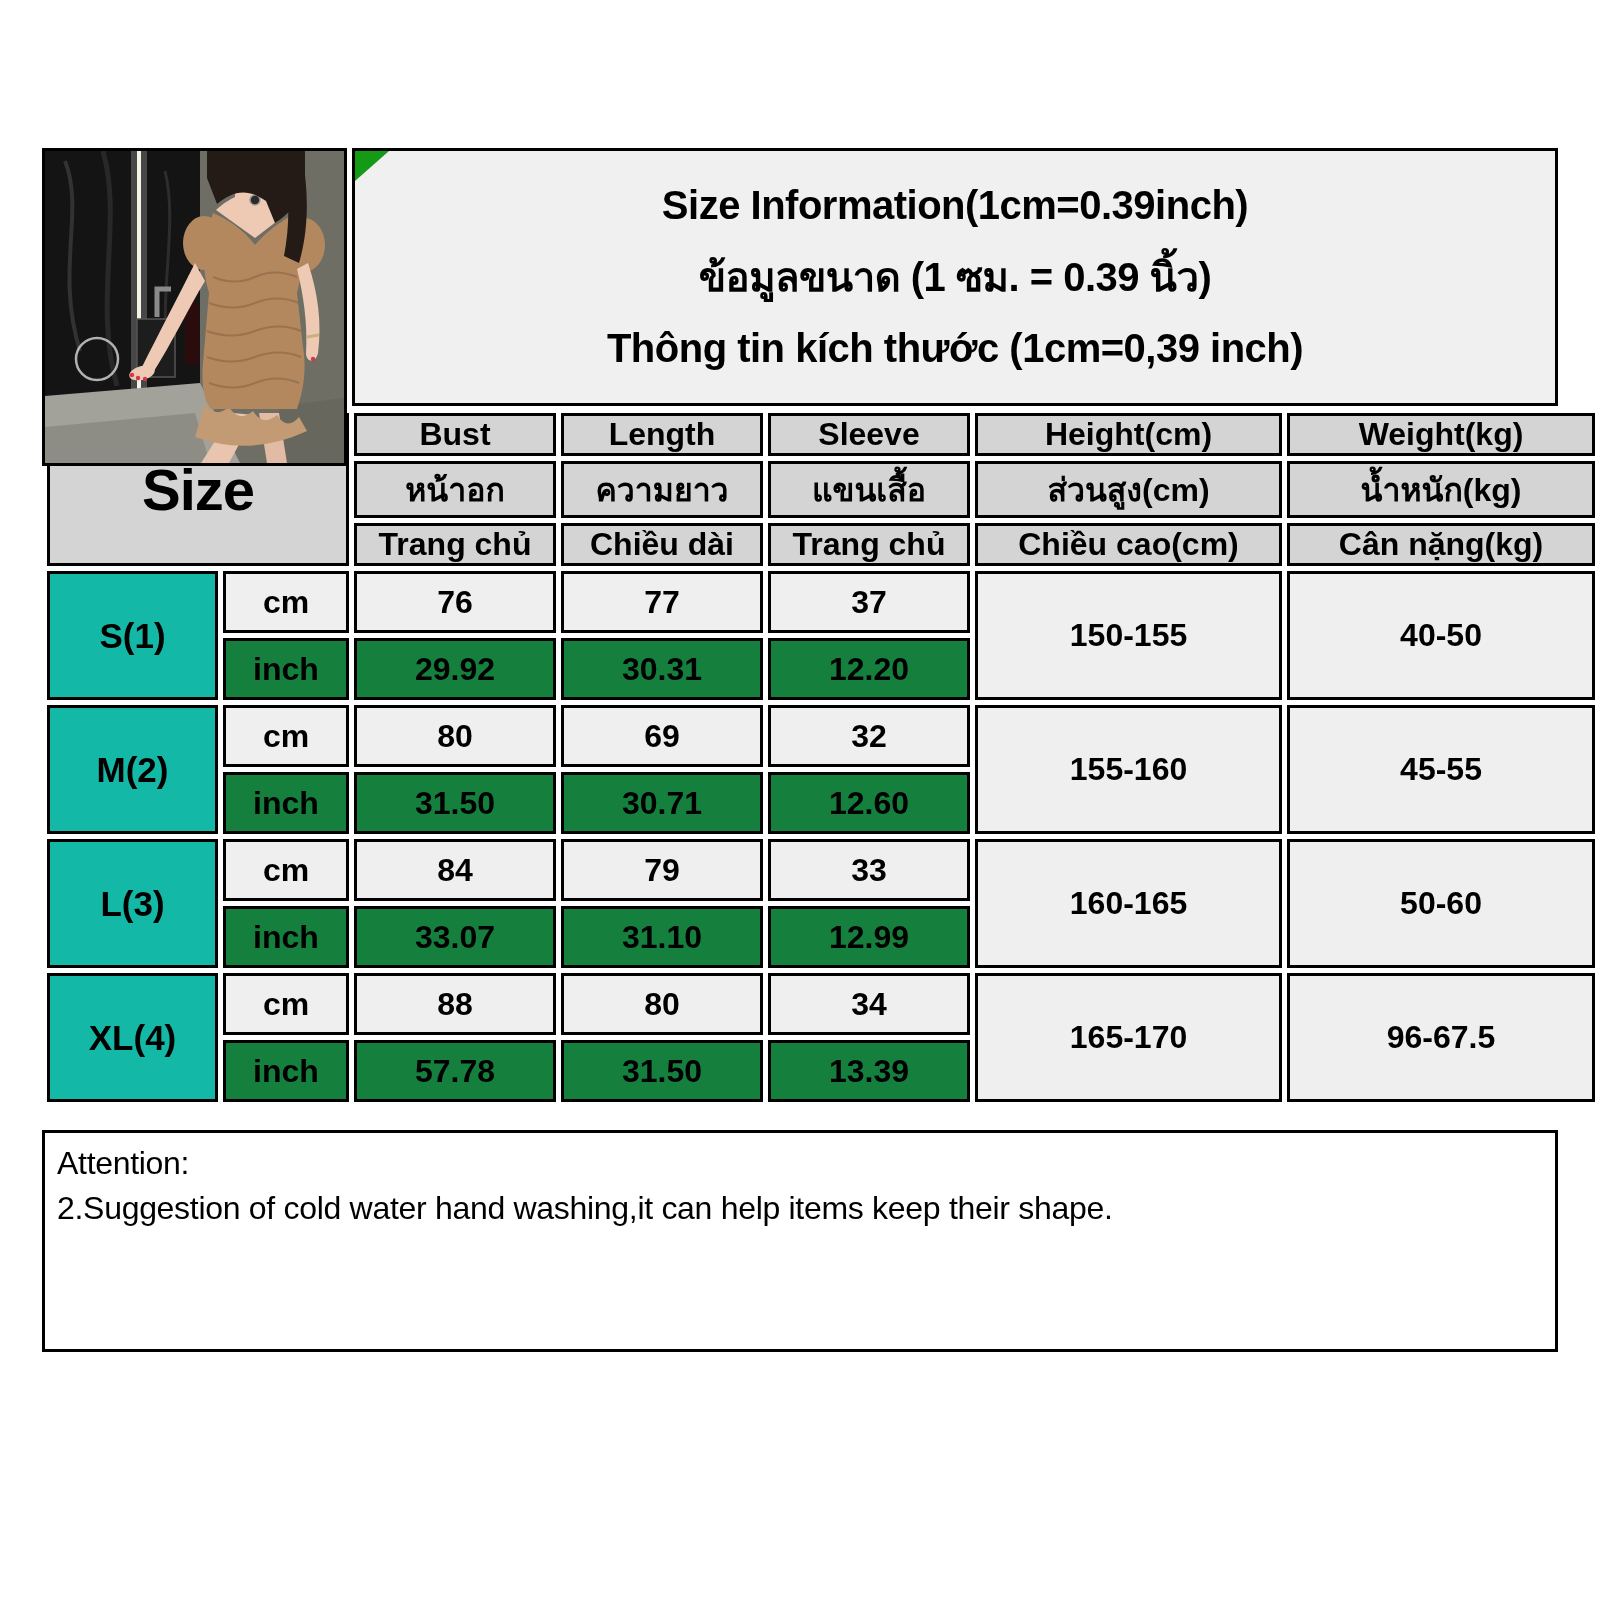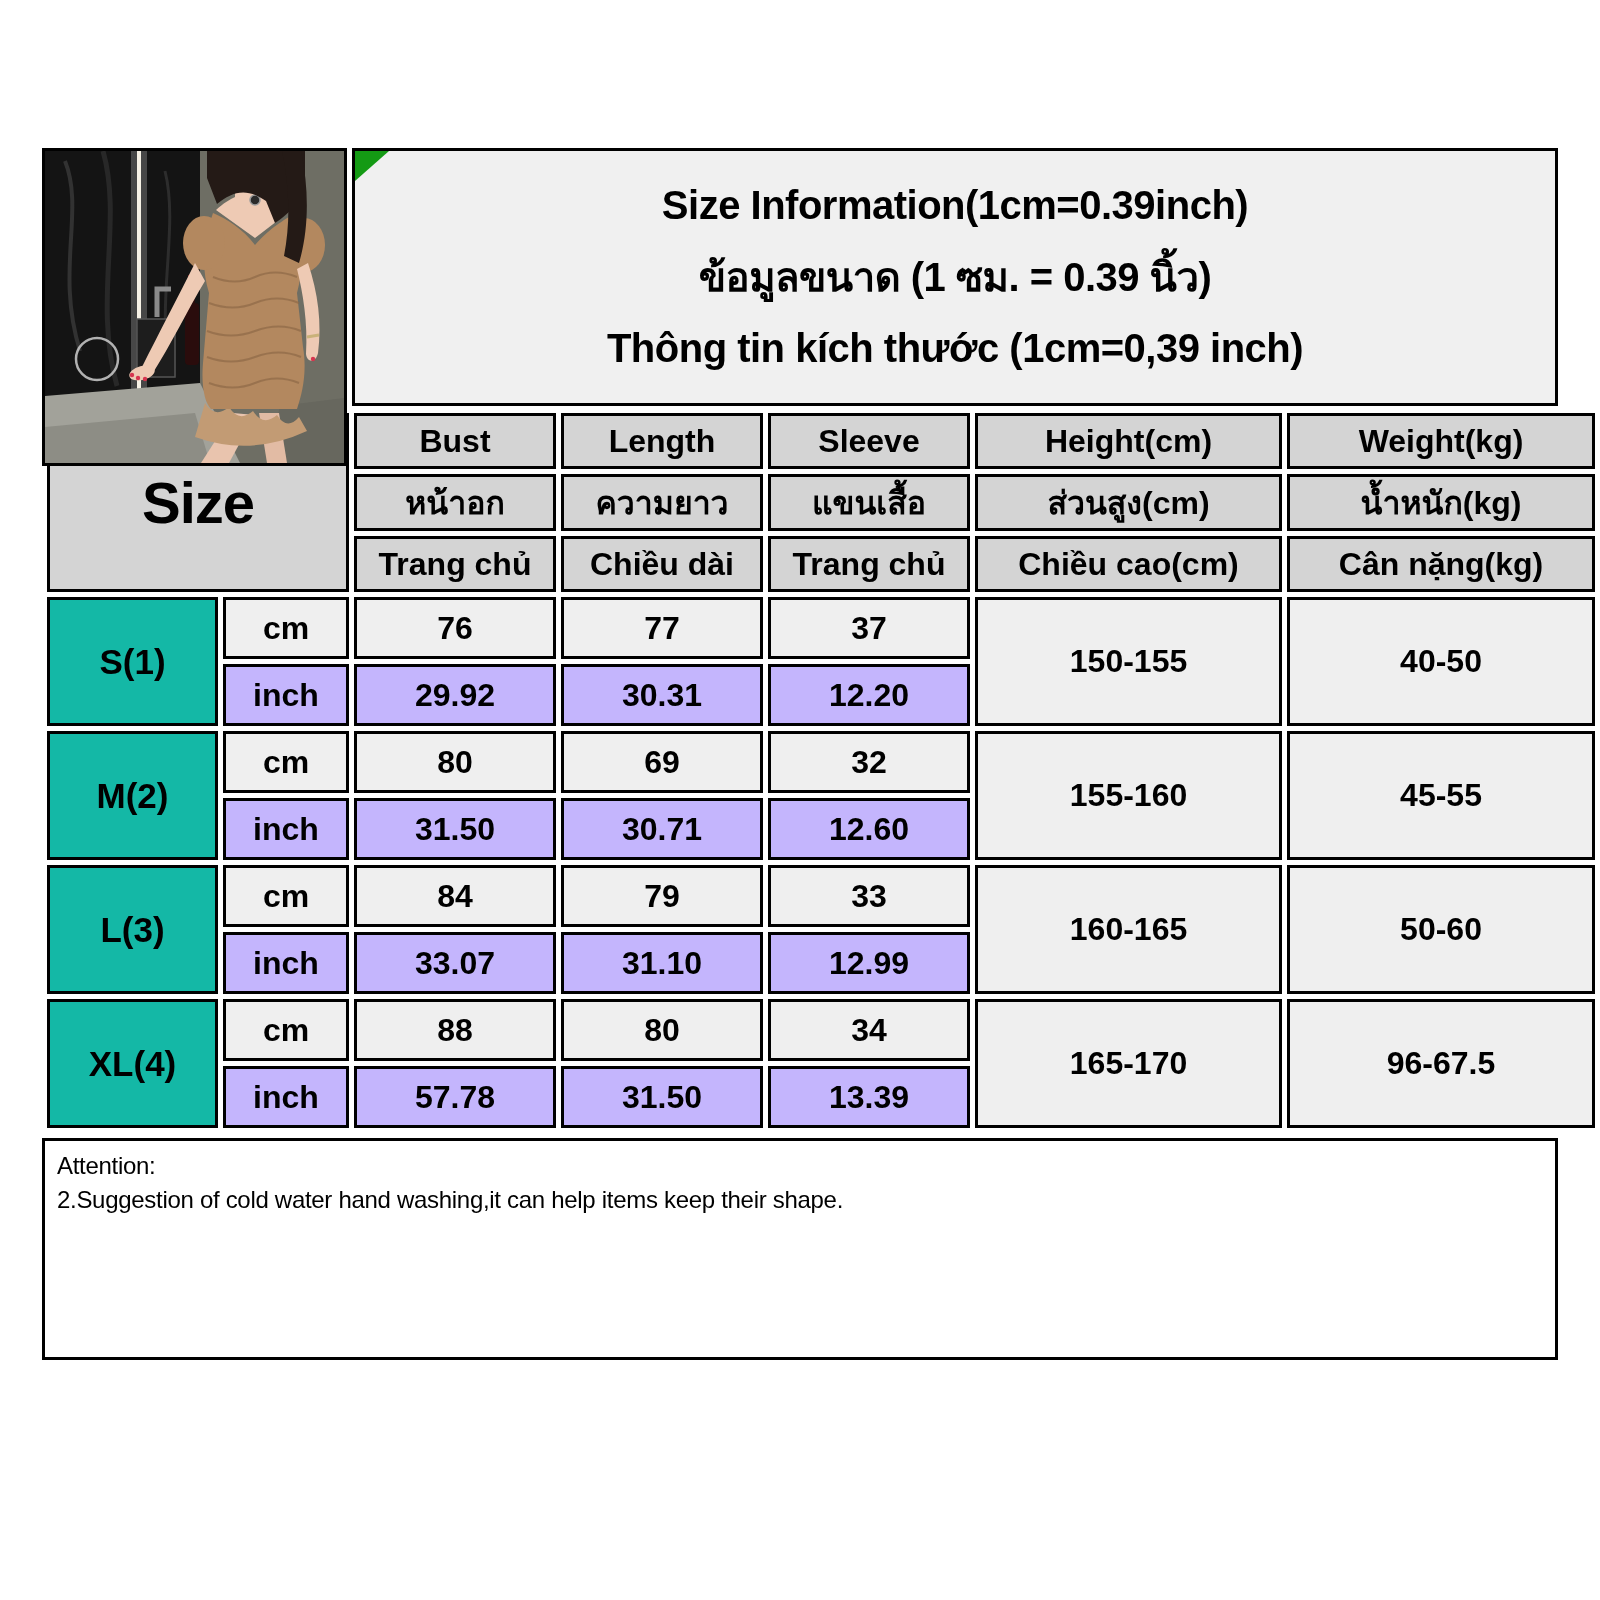--- a/index.html
+++ b/index.html
@@ -24,35 +24,35 @@
   .corner{
     position:absolute;top:0;left:0;width:0;height:0;
     border-top:30px solid #149a14;border-right:34px solid transparent;
   }
   
   table.size-table{
     width:1516px;table-layout:fixed;
     border-collapse:separate;border-spacing:5px;margin:0;
   }
   .size-table td{
-    box-sizing:border-box;border:3px solid #000;background:#c4b5fd;
+    box-sizing:border-box;border:3px solid #000;background:#15803d;
     text-align:center;vertical-align:middle;font-weight:bold;
     font-size:32px;padding:0;overflow:hidden;
   }
   .size-table td.hd{background:#d4d4d4;}
   .size-table td.lt{background:#efefef;}
-  .size-table tr.hrow td{height:56px;}
+  .size-table tr.hrow td{height:43px;}
   .size-table tr.drow td{height:62px;}
   td.size-big{font-size:58px;letter-spacing:-1px;}
   td.size-lab{font-size:35px;background:#14b8a6;}
   
   .attention{
     box-sizing:border-box;border:3px solid #000;background:#fff;
-    margin-top:5px;min-height:222px;padding:8px 14px 18px 12px;
-    font-size:24px;line-height:1.42;letter-spacing:-0.3px;
+    margin-top:23px;min-height:222px;padding:8px 14px 18px 12px;
+    font-size:32px;line-height:1.42;letter-spacing:-0.3px;
   }
   .attention .note{text-align:justify;}
 </style>
 </head>
 <body>
 
 <div class="page">
 
   <div class="top">
 

